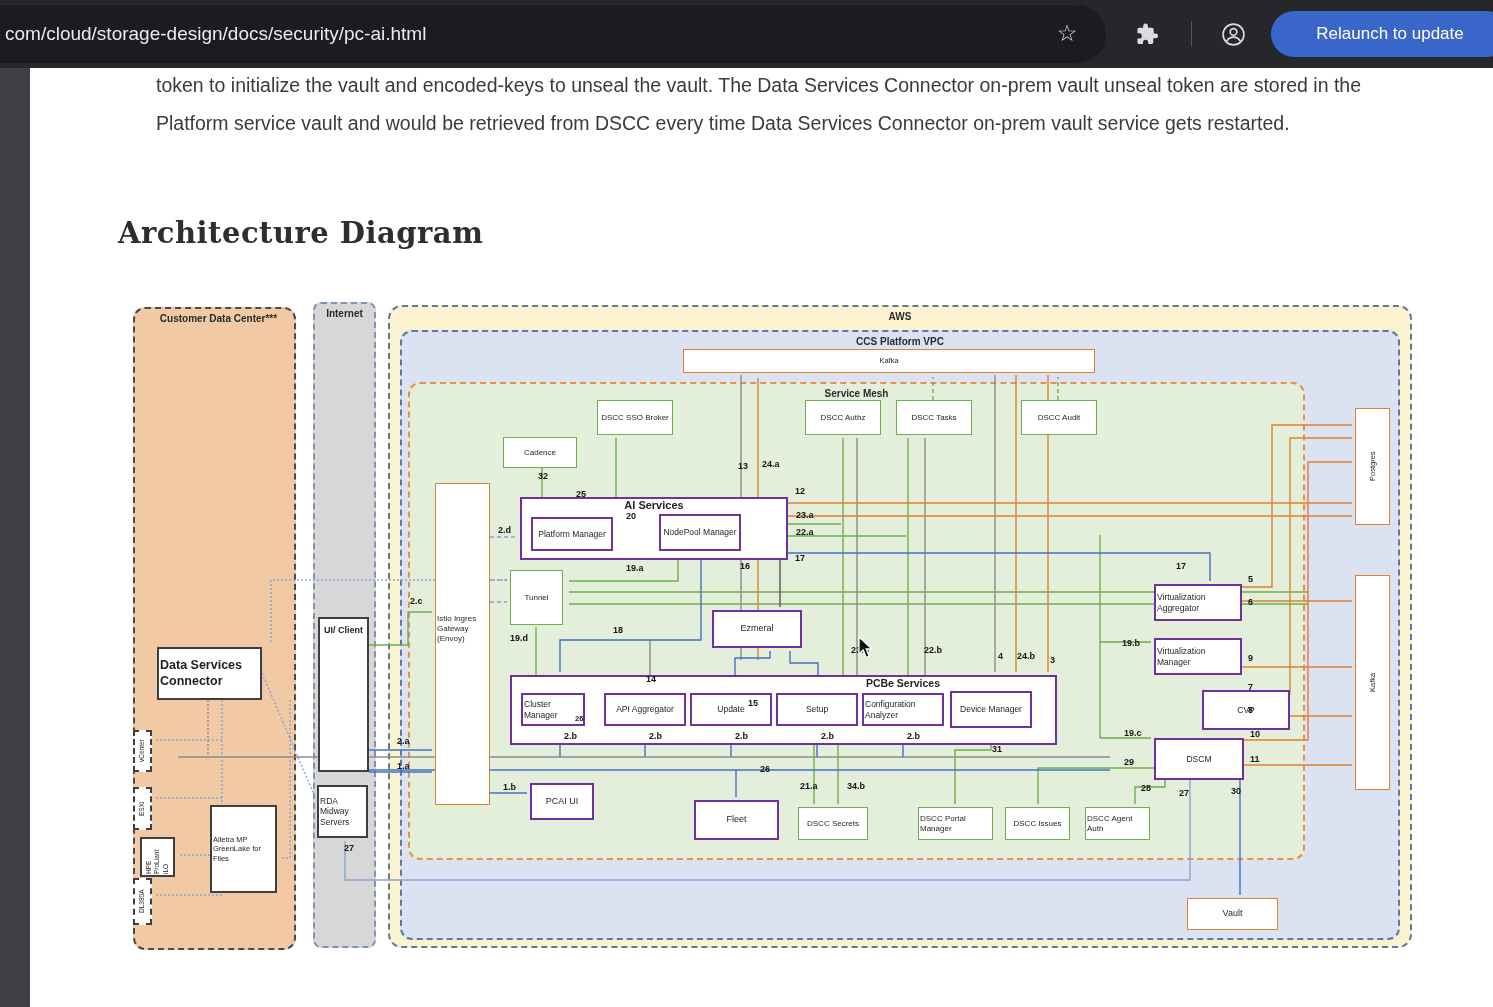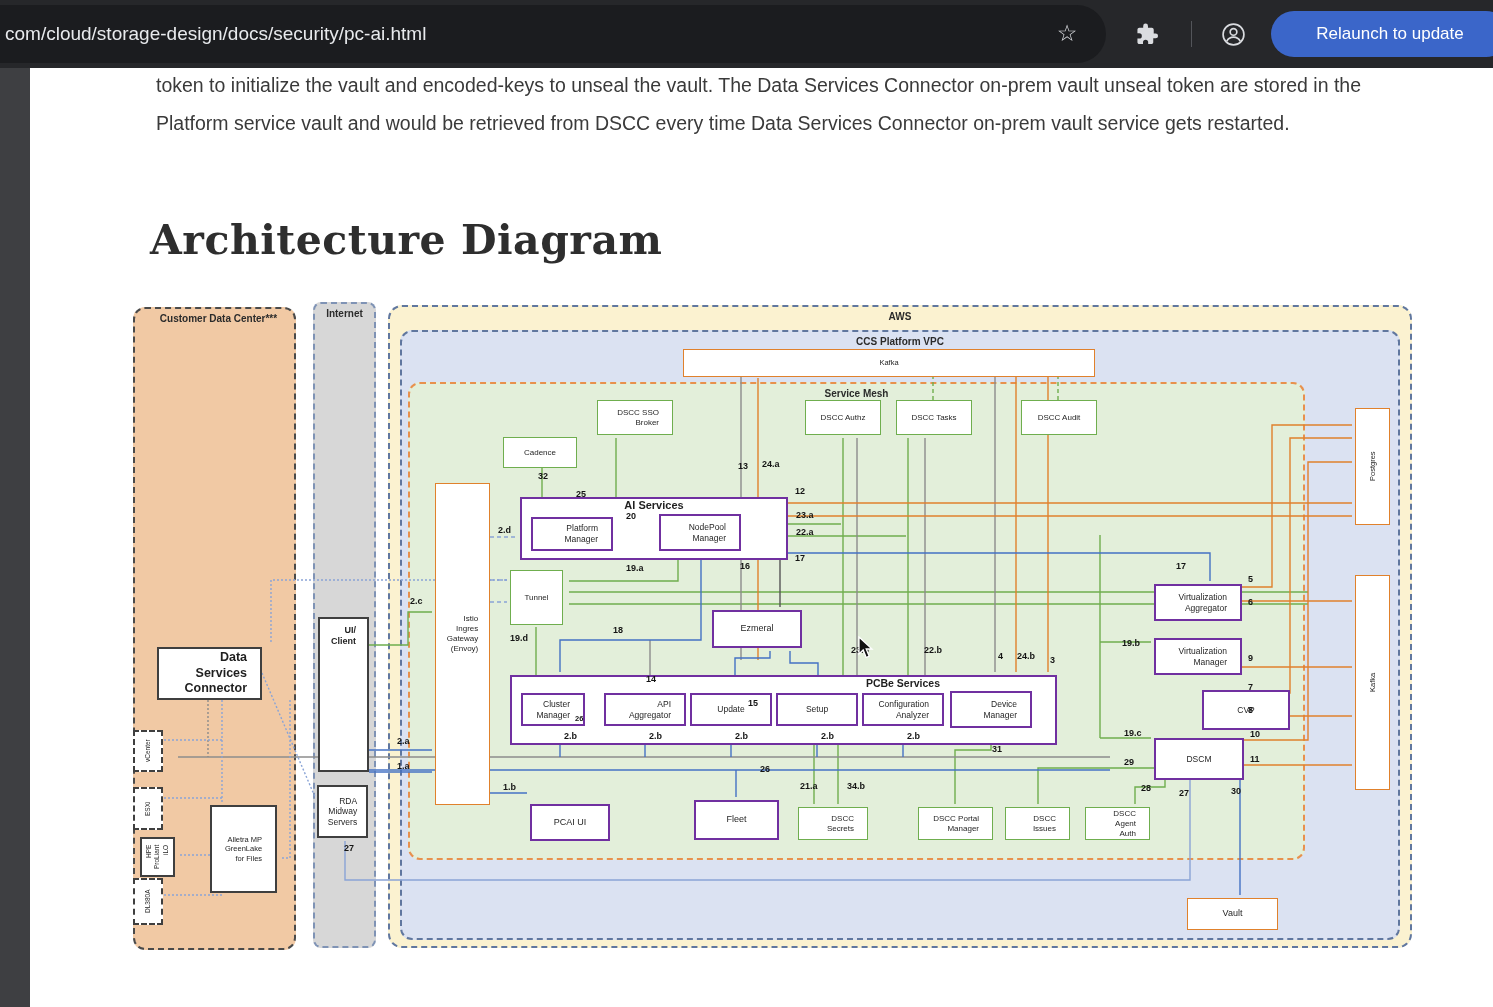--- a/index.html
+++ b/index.html
@@ -13,40 +13,40 @@
   .star{position:absolute;left:1050px;top:0;width:34px;height:68px;line-height:66px;text-align:center;font-size:23px;color:#dadce0;}
   .chrome svg{position:absolute;}
   .divider{position:absolute;left:1191px;top:21px;width:1px;height:26px;background:#53555a;}
   .relaunch{position:absolute;left:1271px;top:11px;width:238px;height:46px;border-radius:23px;background:#3b66c9;
             color:#fff;font-size:17px;text-align:center;line-height:46px;}
   .edge-strip{position:absolute;left:0;top:68px;width:30px;height:939px;background:#3e3f42;}
 
   
   .para{position:absolute;left:156px;top:66px;width:1272px;font-size:19.5px;line-height:38px;color:#3a3a3a;}
   .h1{position:absolute;left:118px;top:216px;font-family:"DejaVu Serif",serif;font-weight:bold;
-      font-size:41px;color:#2e2e2e;letter-spacing:.5px;margin-left:32px;}
+      font-size:29px;color:#2e2e2e;letter-spacing:.5px;}
 
   
   #diagram{position:absolute;left:118px;top:295px;width:1294px;height:660px;}
   .region{position:absolute;box-sizing:border-box;}
   .rlabel{display:block;text-align:center;font-size:10px;font-weight:700;color:#2b2b2b;padding-top:4px;}
   .r-cdc{left:15px;top:12px;width:163px;height:643px;background:#f1c9a4;border:2px dashed #4a4a4a;border-radius:12px;padding-left:8px;}
   .r-int{left:195px;top:7px;width:63px;height:646px;background:#d7d7d7;border:2px dashed #7f93b5;border-radius:8px;}
   .r-aws{left:270px;top:10px;width:1024px;height:643px;background:#fbf2d0;border:2px dashed #60779f;border-radius:14px;}
   .r-vpc{left:282px;top:35px;width:1000px;height:610px;background:#dbe2f2;border:2px dashed #60779f;border-radius:12px;}
   .r-mesh{left:290px;top:87px;width:897px;height:478px;background:#e3efda;border:2px dashed #e8914e;border-radius:12px;}
 
   svg.wires{position:absolute;left:0;top:0;width:1294px;height:660px;}
   .wires path{fill:none;stroke-width:1.4px;}
   .sg{stroke:#6fae4e;} .so{stroke:#e0812c;} .sb{stroke:#4472c4;}
   .sl{stroke:#8aa4d6;} .sr{stroke:#8c8c8c;} .sd{stroke:#555;}
   .dash{stroke-dasharray:4,3;} .dot{stroke-dasharray:2,2;}
 
   .node{position:absolute;box-sizing:border-box;background:#fff;display:flex;align-items:center;justify-content:center;
-        text-align:right;color:#1f1f1f;font-size:8px;line-height:1.25;padding:13px;}
+        text-align:left;color:#1f1f1f;font-size:8px;line-height:1.25;padding:1px;}
   .gbox{border:1.5px solid #6fae4e;}
   .pbox{border:2.5px solid #7030a0;font-size:8.5px;}
   .obox{border:1.5px solid #e0812c;}
   .dbox{border:2px solid #3f3f3f;}
   .dashbox{border:2px dashed #3f3f3f;}
   .cont{position:absolute;box-sizing:border-box;background:#fff;border:2.5px solid #7030a0;}
   .ctitle{position:absolute;font-size:11px;font-weight:600;color:#1f1f1f;text-align:center;}
   .vtext{writing-mode:vertical-rl;transform:rotate(180deg);font-size:7px;}
   .elabel{position:absolute;font-size:9px;font-weight:700;color:#141414;white-space:nowrap;z-index:5;}
   .cursor{position:absolute;left:858px;top:636px;z-index:9;}
@@ -215,21 +215,21 @@
   <div class="node pbox" style="left:572px;top:398px;width:82px;height:33px;">Update</div>
   <div class="node pbox" style="left:658px;top:398px;width:82px;height:33px;">Setup</div>
   <div class="node pbox" style="left:744px;top:398px;width:82px;height:33px;">Configuration Analyzer</div>
   <div class="node pbox" style="left:832px;top:396px;width:82px;height:37px;">Device Manager</div>
 
   <div class="node pbox" style="left:1036px;top:289px;width:88px;height:37px;">Virtualization Aggregator</div>
   <div class="node pbox" style="left:1036px;top:343px;width:88px;height:37px;">Virtualization Manager</div>
   <div class="node pbox" style="left:1036px;top:395px;width:88px;height:40px;margin-left:48px;">CVP</div>
   <div class="node pbox" style="left:1036px;top:443px;width:90px;height:42px;">DSCM</div>
 
-  <div class="node pbox" style="left:412px;top:488px;width:80px;height:37px;font-size:9px;margin-top:21px;">PCAI UI</div>
+  <div class="node pbox" style="left:412px;top:488px;width:64px;height:37px;font-size:9px;">PCAI UI</div>
   <div class="node pbox" style="left:576px;top:505px;width:85px;height:40px;font-size:9px;">Fleet</div>
 
   <div class="node obox" style="left:1069px;top:603px;width:91px;height:32px;font-size:9px;">Vault</div>
   <div class="node obox vtext" style="left:1237px;top:113px;width:35px;height:117px;font-size:7.5px;">Postgres</div>
   <div class="node obox vtext" style="left:1237px;top:280px;width:35px;height:215px;font-size:7.5px;">Kafka</div>
 
   <div class="node dbox" style="left:200px;top:322px;width:51px;height:155px;align-items:flex-start;padding-top:6px;font-size:9px;font-weight:700;">UI/ Client</div>
   <div class="node dbox" style="left:199px;top:490px;width:51px;height:53px;font-size:8.5px;">RDA Midway Servers</div>
 
   <div class="node dbox" style="left:39px;top:352px;width:105px;height:53px;font-size:12.5px;font-weight:600;">Data Services Connector</div>

